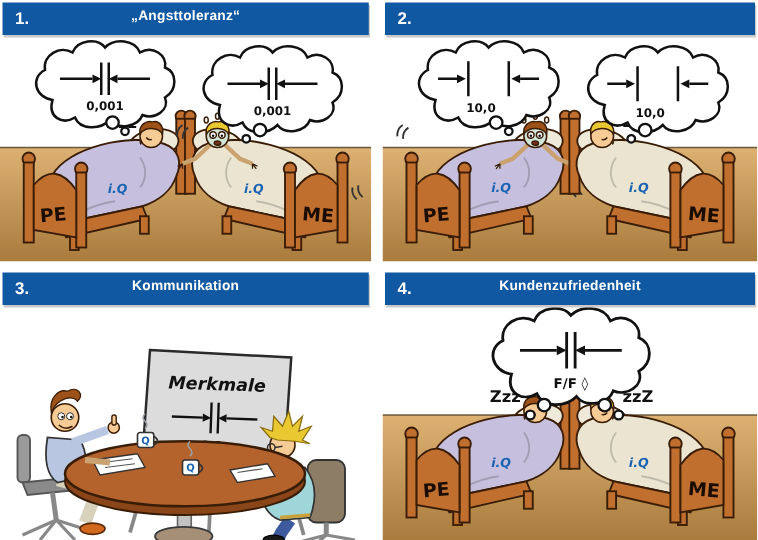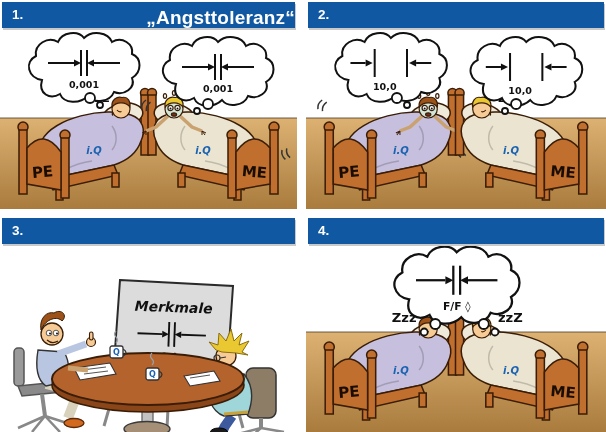--- a/index.html
+++ b/index.html
@@ -1,21 +1,21 @@
 <!DOCTYPE html>
 <html><head>
 <meta charset="utf-8">
 <style>
   html,body{margin:0;padding:0;background:#fff;}
   body{width:606px;height:432px;font-family:"Liberation Sans",sans-serif;overflow:hidden;}
   .grid{display:grid;grid-template-columns:297px 300px;grid-template-rows:212px 216px;column-gap:9px;row-gap:4px;width:606px;height:432px;}
   .panel{position:relative;background:#fff;}
   .hdr{position:absolute;top:2px;left:2px;right:2px;height:26px;background:#1158a2;box-shadow:1px 2px 0 #c9c9c9;color:#fff;}
   .hdr .num{position:absolute;left:10px;top:5px;font-weight:bold;font-size:13.5px;}
-  .hdr .ttl{position:absolute;left:0;right:0;top:5px;text-align:right;font-weight:bold;font-size:19px;letter-spacing:.2px;}
+  .hdr .ttl{position:absolute;left:0;right:0;top:5px;text-align:center;font-weight:bold;font-size:11px;letter-spacing:.2px;}
   .content{position:absolute;top:30px;left:0;right:0;bottom:0;}
   svg.scene{display:block;width:100%;height:100%;}
   svg text{font-family:"DejaVu Sans",sans-serif;}
   .bed-purple{--bl:#c6bfdd;}
   .bed-beige{--bl:#eae4d0;}
   .hair-brown{--hair:#9c5218;}
   .hair-blond{--hair:#eac832;}
   .bedlabel{font-size:15px;font-weight:bold;fill:#1a0d00;}
   .sleeptxt{font-size:13px;font-weight:bold;fill:#111;}
   .bubbleval{font-size:9.5px;font-weight:bold;fill:#111;text-anchor:middle;}
@@ -197,20 +197,21 @@
           <circle cx="208" cy="74" r="5" fill="#fff" stroke="#111" stroke-width="1.8"></circle>
           <circle cx="197" cy="81" r="3" fill="#fff" stroke="#111" stroke-width="1.8"></circle>
         </g>
       </svg>
     </div>
   </div>
 
   <div class="panel">
     <div class="hdr">
       <span class="num">3.</span>
+      <span class="ttl">Kommunikation</span>
     </div>
     <div class="content">
       <svg class="scene" viewBox="0 0 297 186" preserveAspectRatio="none">
 
         <g>
           <path d="M122,118 L104,180 M228,128 L243,182 M170,124 L167,182" stroke="#888" stroke-width="3" fill="none"></path>
           <polygon points="120,34 233,40 227,128 114,118" fill="#dcdcdc" stroke="#2a2a2a" stroke-width="2"></polygon>
           <g transform="rotate(2 170 80)">
             <text x="173" y="66" text-anchor="middle" font-size="14" font-weight="bold" font-style="italic" fill="#111">Merkmale</text>
             <use href="#tolTight" transform="translate(134,76) scale(0.95)"></use>
@@ -278,20 +279,21 @@
           <use href="#mug" transform="translate(146,122)"></use>
           <line x1="68" y1="122" x2="88" y2="124" stroke="#caa26f" stroke-width="5"></line>
         </g>
       </svg>
     </div>
   </div>
 
   <div class="panel">
     <div class="hdr">
       <span class="num">4.</span>
+      <span class="ttl">Kundenzufriedenheit</span>
     </div>
     <div class="content">
       <svg class="scene" viewBox="0 0 297 186" preserveAspectRatio="none">
         <rect x="0" y="86" width="297" height="100" fill="url(#floorGrad)"></rect>
         <line x1="0" y1="86" x2="297" y2="86" stroke="#4a3a20" stroke-width="1.2" opacity="0.8"></line>
 
         <g class="bed-purple">
           <use href="#bed" transform="translate(12,52)"></use>
         </g>
         <text class="bedlabel" x="43" y="151" text-anchor="middle" transform="rotate(-5 43 151)">PE</text>

